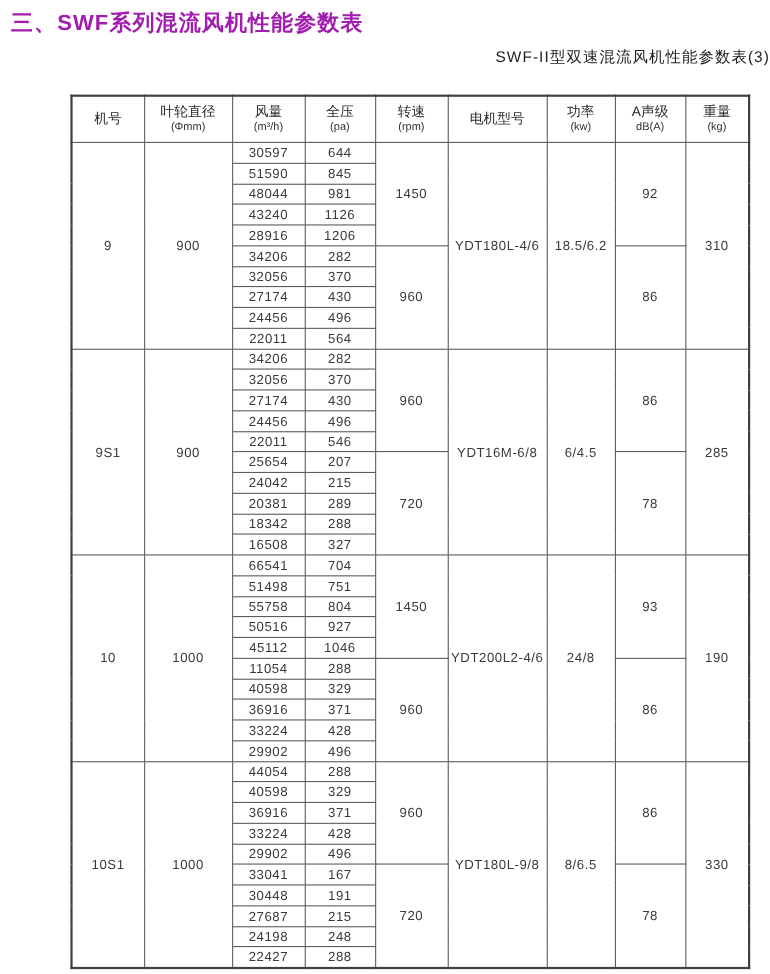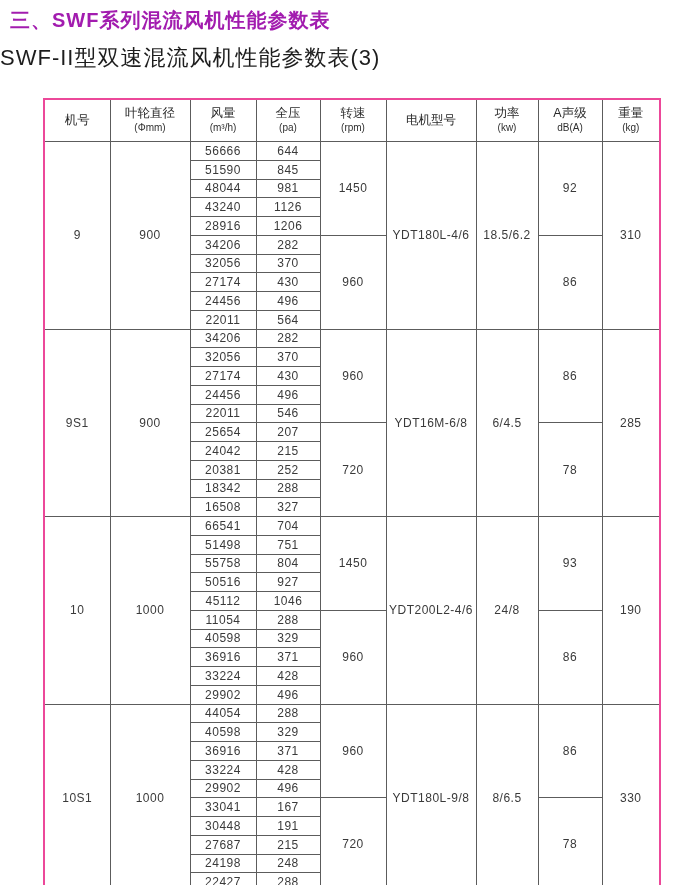--- a/index.html
+++ b/index.html
@@ -6,27 +6,27 @@
   body{
     width:700px;height:885px;background:#ffffff;
     font-family:"Liberation Sans","DejaVu Sans",sans-serif;
     color:#222;overflow:hidden;
   }
   .title{
     font-size:20px;font-weight:bold;color:#a21caf;
     margin:7px 0 0 10px;letter-spacing:1px;white-space:nowrap;
   }
   .subtitle{
-    font-size:22px;color:#1d1d1d;text-align:left;
-    margin:9px 0 0 0;letter-spacing:1px;
+    font-size:14px;color:#1d1d1d;text-align:right;
+    margin:9px 0 0 0;letter-spacing:1px;padding-left:32px;
   }
   table.ptable{
     border-collapse:collapse;table-layout:fixed;
-    width:616px;margin:25px 0 0 43px;
-    border:2px solid #ec4899;
+    width:616px;margin:25px 0 0 64px;
+    border:2px solid #404040;
   }
   .ptable th,.ptable td{
     border:1px solid #5c5c5c;
     text-align:center;vertical-align:middle;
     padding:0;overflow:hidden;
   }
   .ptable th{
     height:41px;font-size:12.5px;font-weight:normal;color:#2a2a2a;line-height:1.25;
   }
   .ptable th .unit{font-size:10px;color:#2f2f2f;}
@@ -88,21 +88,21 @@
         <th>
           <div>重量</div>
           <div class="unit">(kg)</div>
         </th>
       </tr>
     </thead>
     <tbody>
       <tr>
         <td rowspan="10">9</td>
         <td rowspan="10">900</td>
-        <td>56666</td>
+        <td>30597</td>
         <td>644</td>
         <td rowspan="5">1450</td>
         <td rowspan="10">YDT180L-4/6</td>
         <td rowspan="10">18.5/6.2</td>
         <td rowspan="5">92</td>
         <td rowspan="10">310</td>
       </tr>
       <tr>
         <td>51590</td>
         <td>845</td>
@@ -173,21 +173,21 @@
         <td>207</td>
         <td rowspan="5">720</td>
         <td rowspan="5">78</td>
       </tr>
       <tr>
         <td>24042</td>
         <td>215</td>
       </tr>
       <tr>
         <td>20381</td>
-        <td>252</td>
+        <td>289</td>
       </tr>
       <tr>
         <td>18342</td>
         <td>288</td>
       </tr>
       <tr>
         <td>16508</td>
         <td>327</td>
       </tr>
       <tr>

